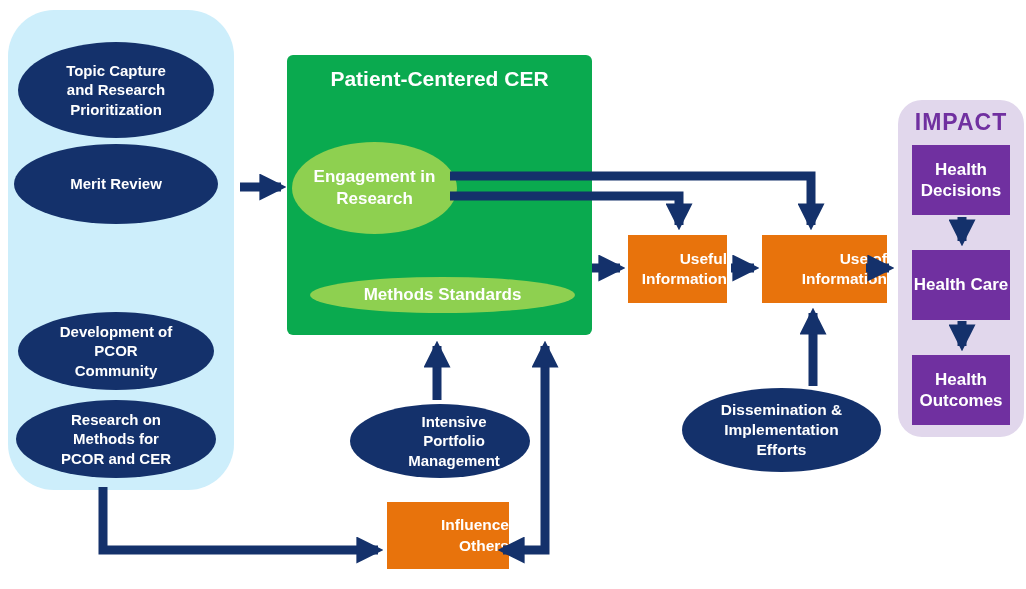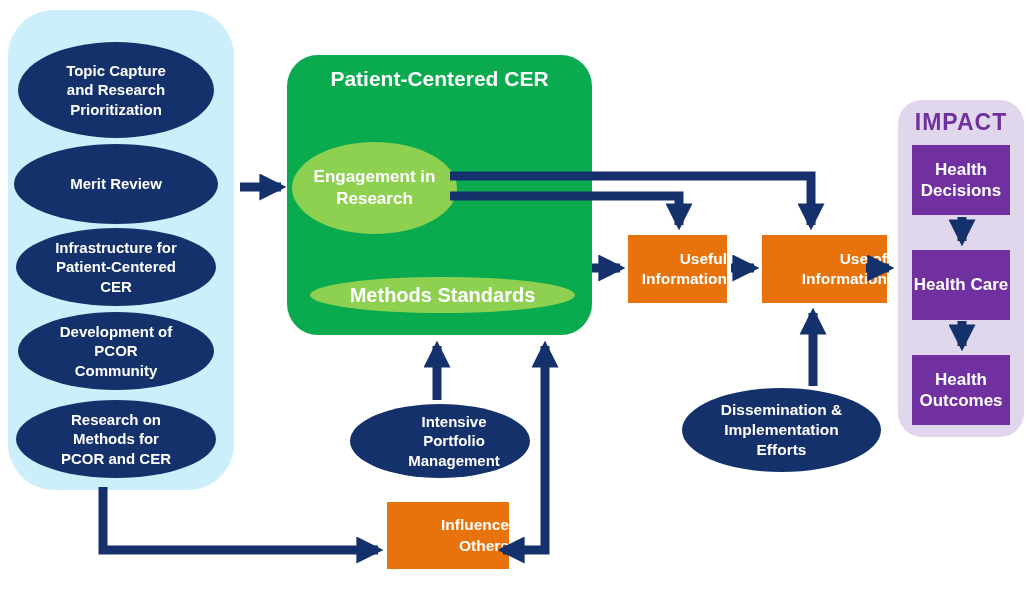--- a/index.html
+++ b/index.html
@@ -28,34 +28,34 @@
   .e2{left:6px;  top:134px; width:204px; height:80px;}
   .e3{left:8px;  top:218px; width:200px; height:78px;}
   .e3 span{width:152px;}
   .e4{left:10px; top:302px; width:196px; height:78px;}
   .e4 span{width:114px;}
   .e5{left:8px;  top:390px; width:200px; height:78px;}
   .e5 span{width:126px;}
   
   .green-box{
     position:absolute; left:287px; top:55px; width:305px; height:280px;
-    background:var(--green); border-radius:31px;
+    background:var(--green); border-radius:6px;
   }
   .green-title{
     position:absolute; left:0; top:12px; width:100%; text-align:center;
     color:var(--white); font-size:21px; font-weight:600;
   }
   .lg-ellipse{
     position:absolute; background:var(--light-green); border-radius:50%;
     display:flex; align-items:center; justify-content:center;
     color:var(--white); font-weight:600; text-align:center; line-height:1.3;
   }
   .engagement{left:5px; top:87px; width:165px; height:92px; font-size:17px;}
   .engagement span{width:122px;}
-  .methods{left:23px; top:222px; width:265px; height:36px; font-size:20px;align-items:center;}
+  .methods{left:23px; top:222px; width:265px; height:36px; font-size:17px;align-items:center;}
   
   .portfolio{left:350px; top:404px; width:180px; height:74px;}
   .portfolio span{width:104px;margin-left:28px;}
   .dissem{left:682px; top:388px; width:199px; height:84px; font-size:15.5px;}
   .dissem span{width:126px;}
   
   .orange-box{
     position:absolute; background:var(--orange);
     display:flex; align-items:center; justify-content:center;
     color:var(--white); font-weight:600; font-size:15.5px; line-height:1.3;
@@ -90,23 +90,20 @@
 <body>
 
 <div class="canvas">
 
   <div class="panel-blue">
     <div class="navy-ellipse e1">
       <span>Topic Capture and Research Prioritization</span>
     </div>
     <div class="navy-ellipse e2">
       <span>Merit Review</span>
-    </div>
-    <div class="navy-ellipse e3">
-      <span>Infrastructure for Patient-Centered CER</span>
     </div>
     <div class="navy-ellipse e4">
       <span>Development of PCOR Community</span>
     </div>
     <div class="navy-ellipse e5">
       <span>Research on Methods for PCOR and CER</span>
     </div>
   </div>
 
   <div class="green-box">

